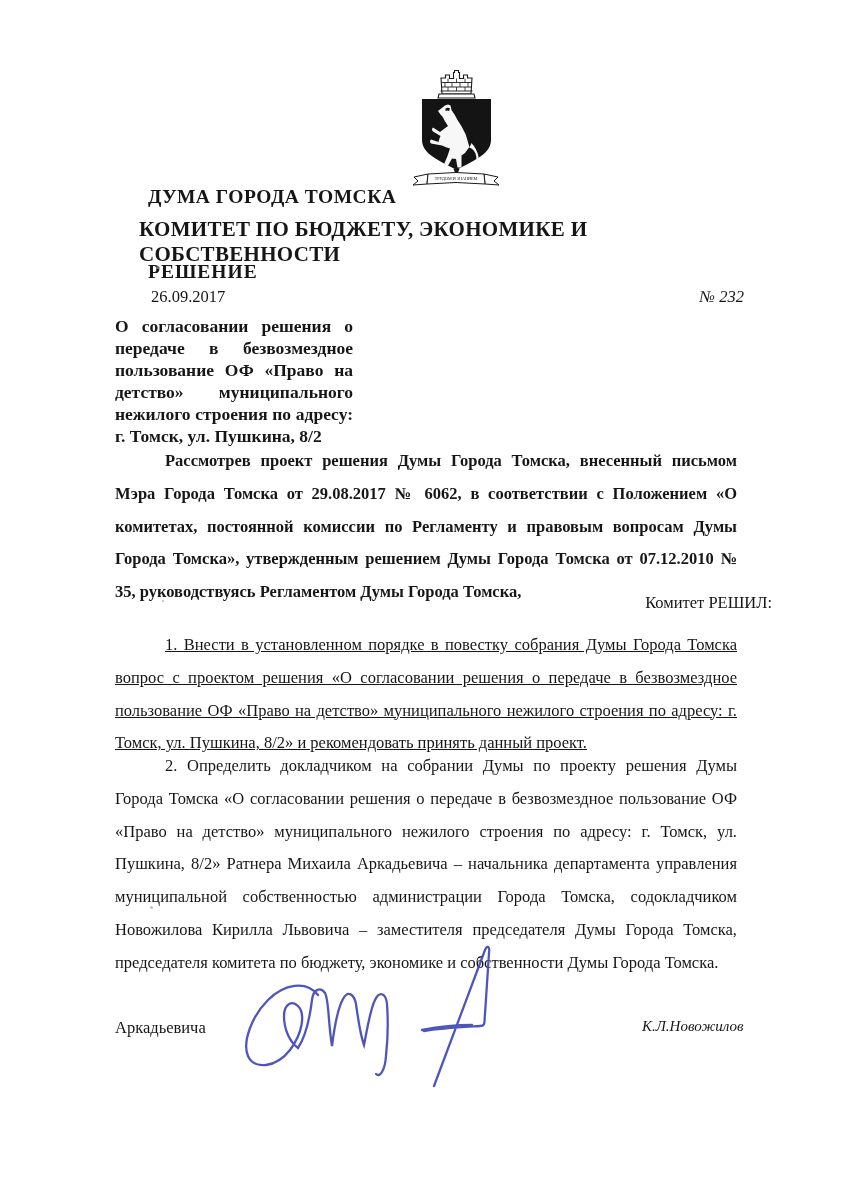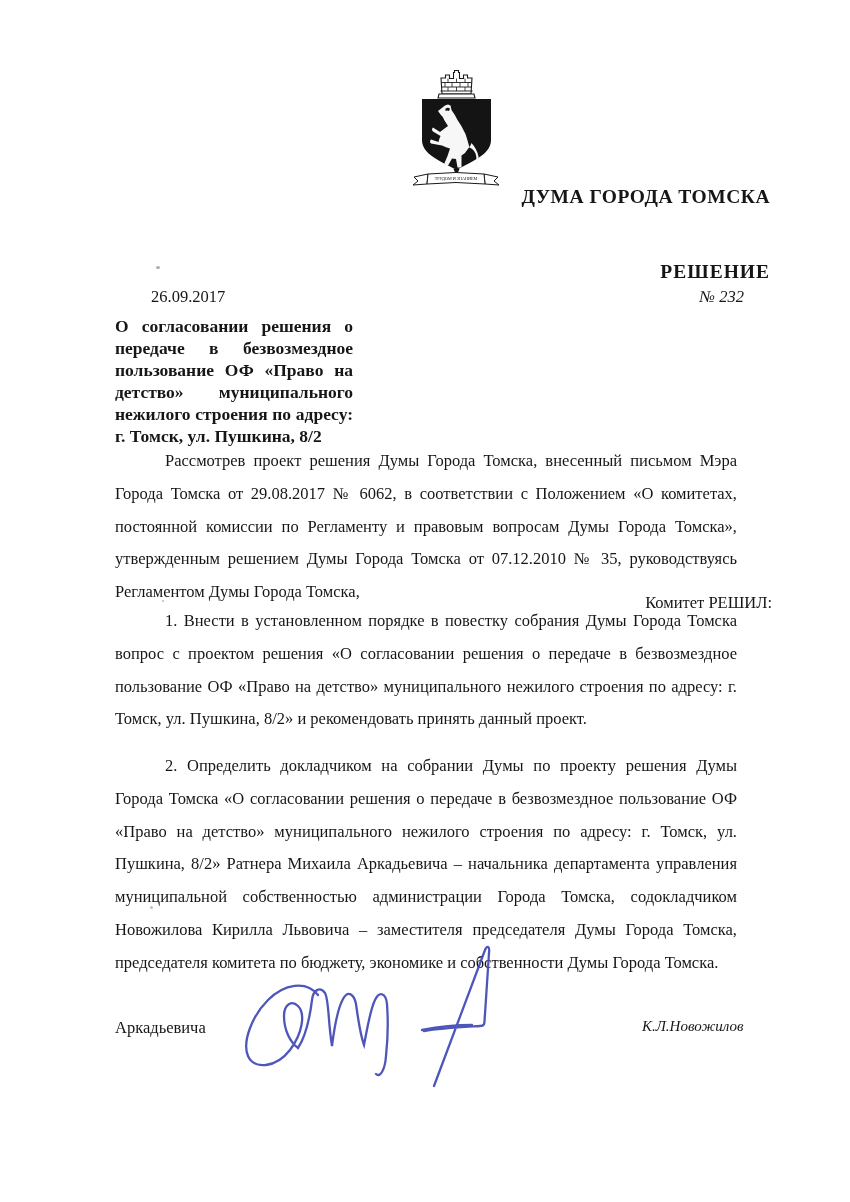--- a/index.html
+++ b/index.html
@@ -8,21 +8,21 @@
     width:850px;height:1202px;
     margin:0 auto;
     background:#ffffff;
     font-family:"Liberation Serif","DejaVu Serif",serif;
     color:#161616;
     overflow:hidden;
   }
   .abs{position:absolute;}
   .center-col{
     left:115px;width:622px;
-    text-align:right;
+    text-align:left;
   }
   .org-line1{
     top:186px;
     font-size:19.5px;font-weight:bold;
     letter-spacing:0.5px;
     transform:translateX(33px);
   }
   .org-line2{
     top:217px;
     font-size:21px;font-weight:bold;
@@ -51,28 +51,28 @@
     line-height:22px;
     text-align:justify;
   }
   .body-par{
     left:115px;width:622px;
     font-size:16.5px;
     line-height:32.8px;
     text-align:justify;
     text-indent:50px;
   }
-  .preamble{top:445px;}
+  .preamble{top:445px;font-weight:bold;}
   .resolved{
     left:115px;top:593px;width:622px;
     font-size:16.5px;
     text-align:right;
     transform:translateX(35px);
   }
-  .item1{top:605px;}
+  .item1{top:629px;text-decoration:underline;}
   .item2{top:750px;}
   .sig-role{
     left:115px;top:1018px;
     font-size:16.5px;
   }
   .sig-name{
     left:642px;top:1018px;
     font-size:15px;
     font-style:italic;
   }
@@ -118,20 +118,21 @@
 
     <g fill="#ffffff" stroke="#1a1a1a" stroke-width="1">
       <path d="M30,110 L16,113 L20,117 L15,121 L29,120 Z"></path>
       <path d="M86,110 L100,113 L96,117 L101,121 L87,120 Z"></path>
       <path d="M30,110 Q58,107 86,110 L87,120 Q58,117 29,120 Z"></path>
       <text x="58" y="116.3" font-size="4.2" text-anchor="middle" fill="#1a1a1a" stroke="none" font-family="Liberation Serif, serif">ТРУДОМ И ЗНАНИЕМ</text>
     </g>
   </svg>
 
   <div class="abs center-col org-line1">ДУМА ГОРОДА ТОМСКА</div>
+  <div class="abs center-col org-line2">КОМИТЕТ ПО БЮДЖЕТУ, ЭКОНОМИКЕ И СОБСТВЕННОСТИ</div>
   <div class="abs center-col doc-type">РЕШЕНИЕ</div>
 
   <div class="abs date-row-left">26.09.2017</div>
   <div class="abs date-row-right">№ 232</div>
 
   <div class="abs subject">О согласовании решения о передаче в безвозмездное пользование ОФ «Право на детство» муниципального нежилого строения по адресу: г. Томск, ул. Пушкина, 8/2</div>
 
   <div class="abs body-par preamble">Рассмотрев проект решения Думы Города Томска, внесенный письмом Мэра Города Томска от 29.08.2017 № 6062, в соответствии с Положением «О комитетах, постоянной комиссии по Регламенту и правовым вопросам Думы Города Томска», утвержденным решением Думы Города Томска от 07.12.2010 № 35, руководствуясь Регламентом Думы Города Томска,</div>
 
   <div class="abs resolved">Комитет РЕШИЛ:</div>

